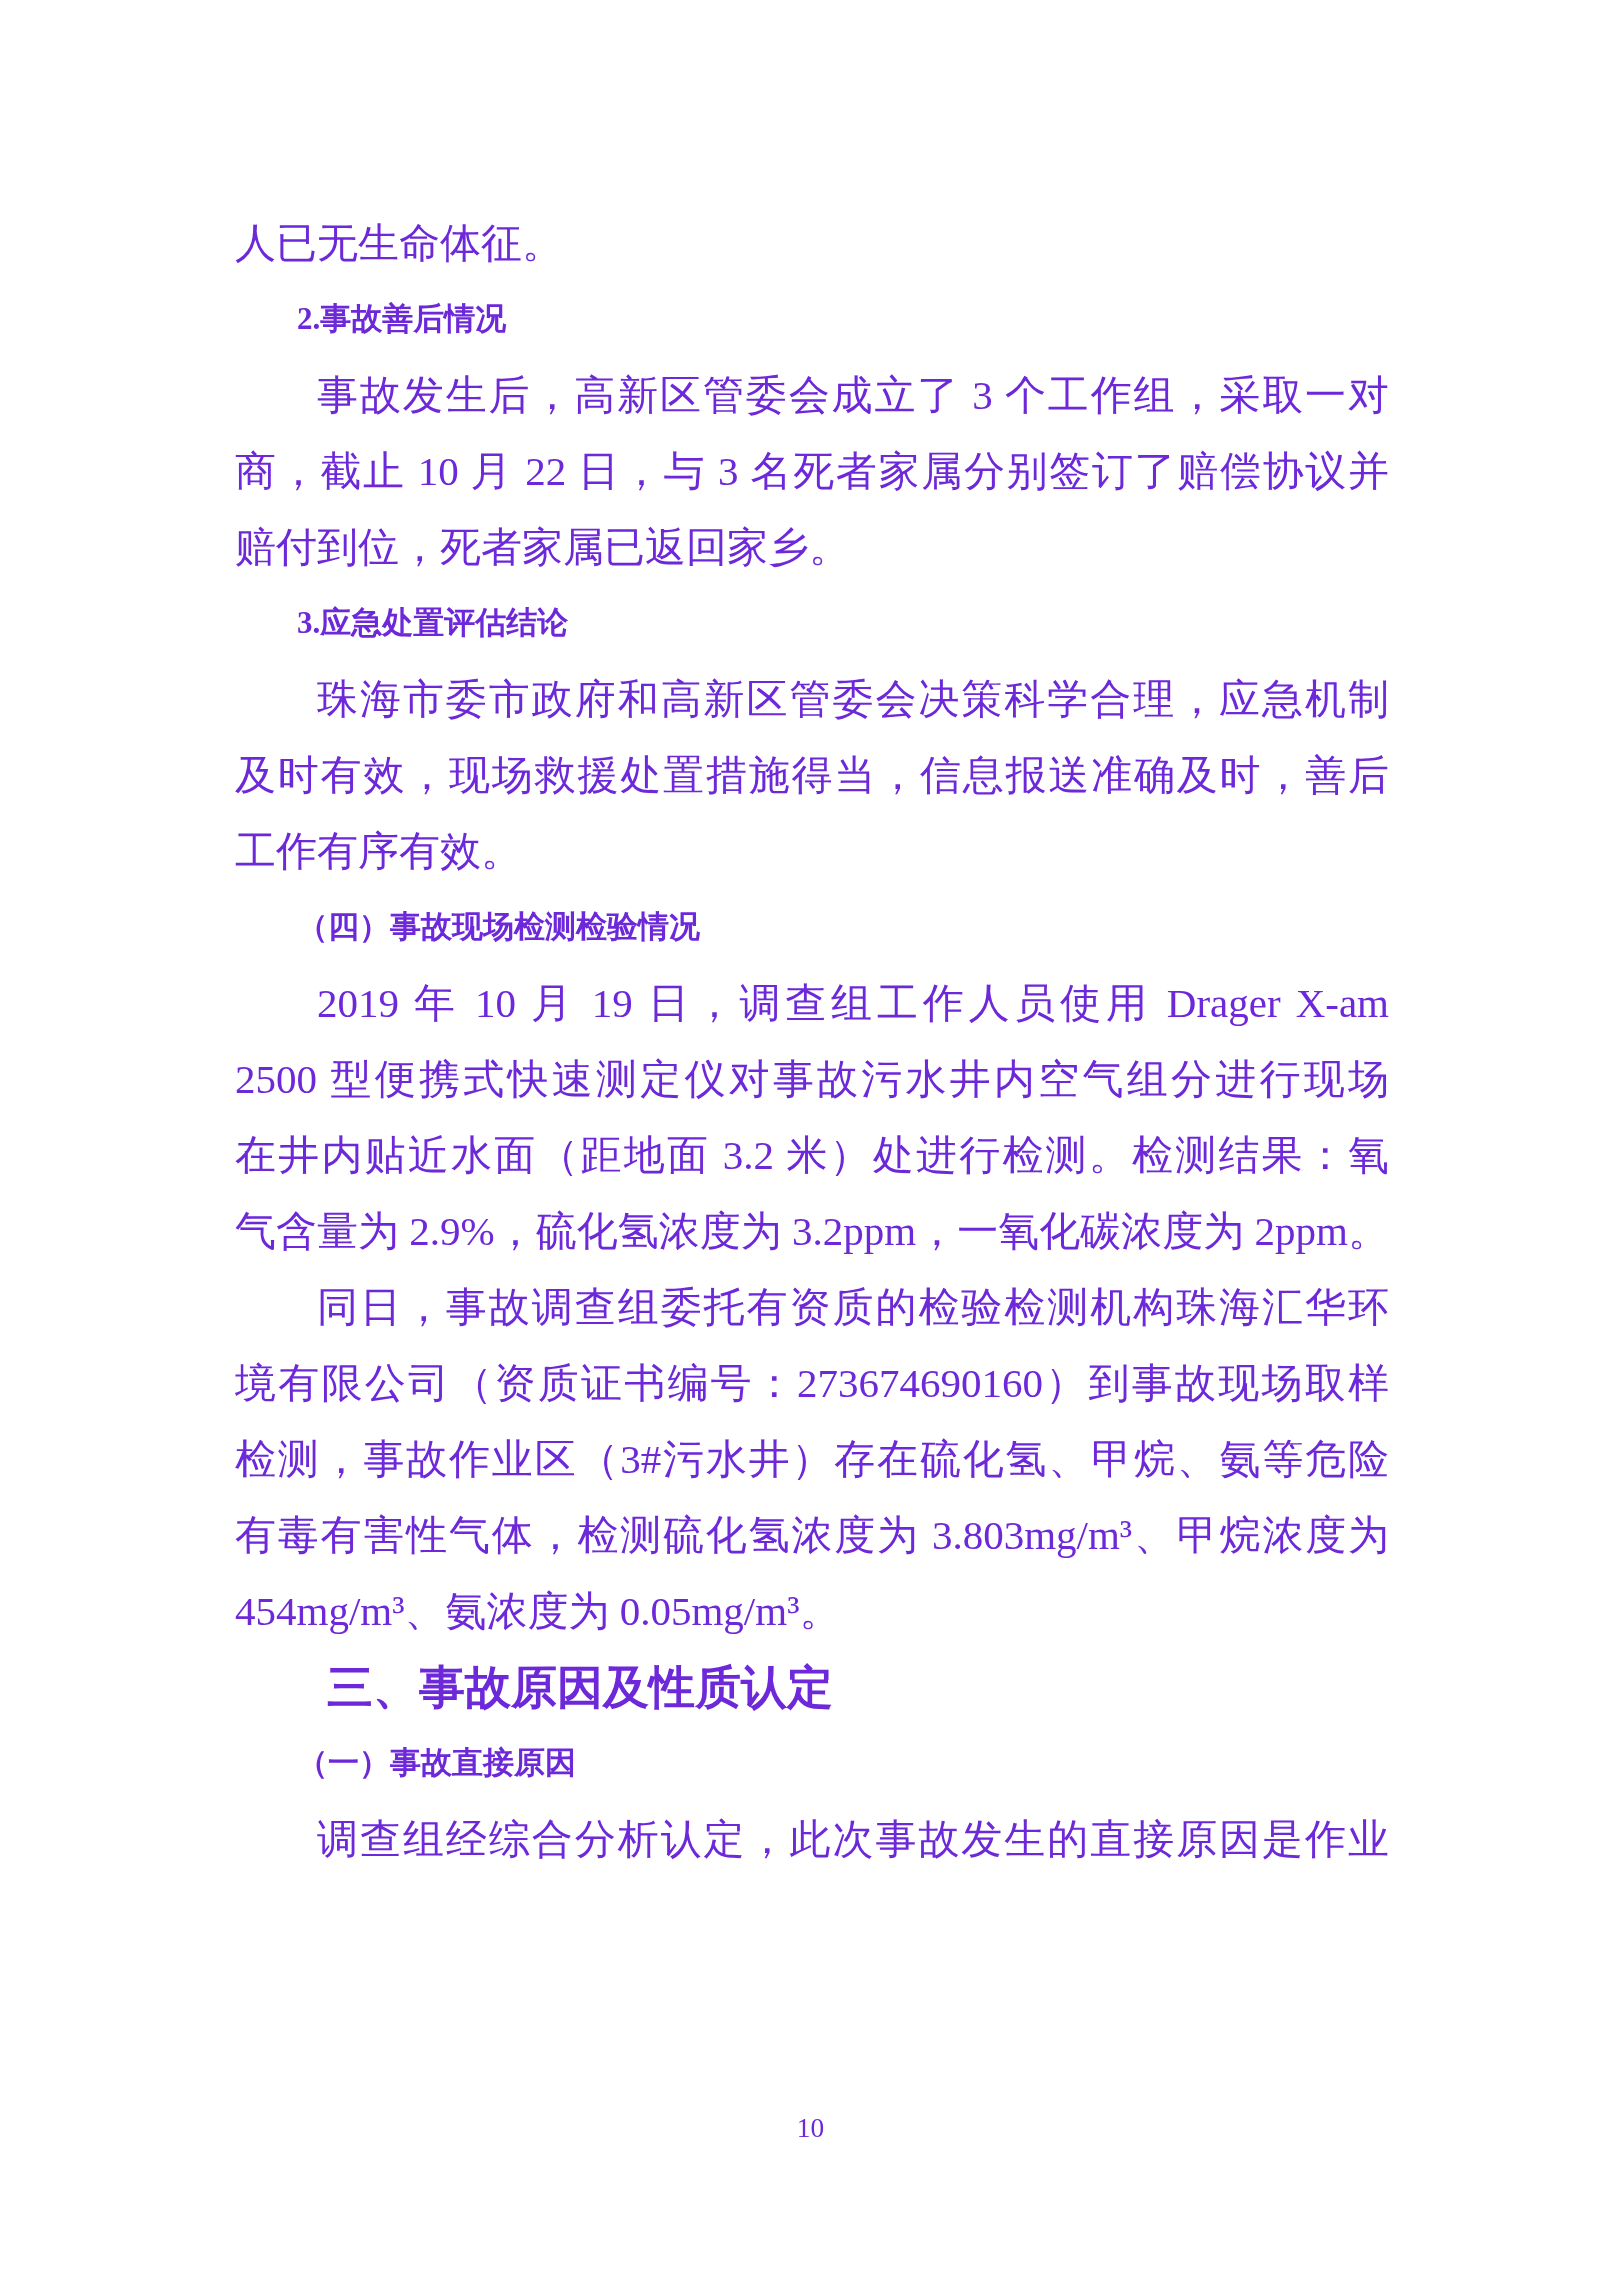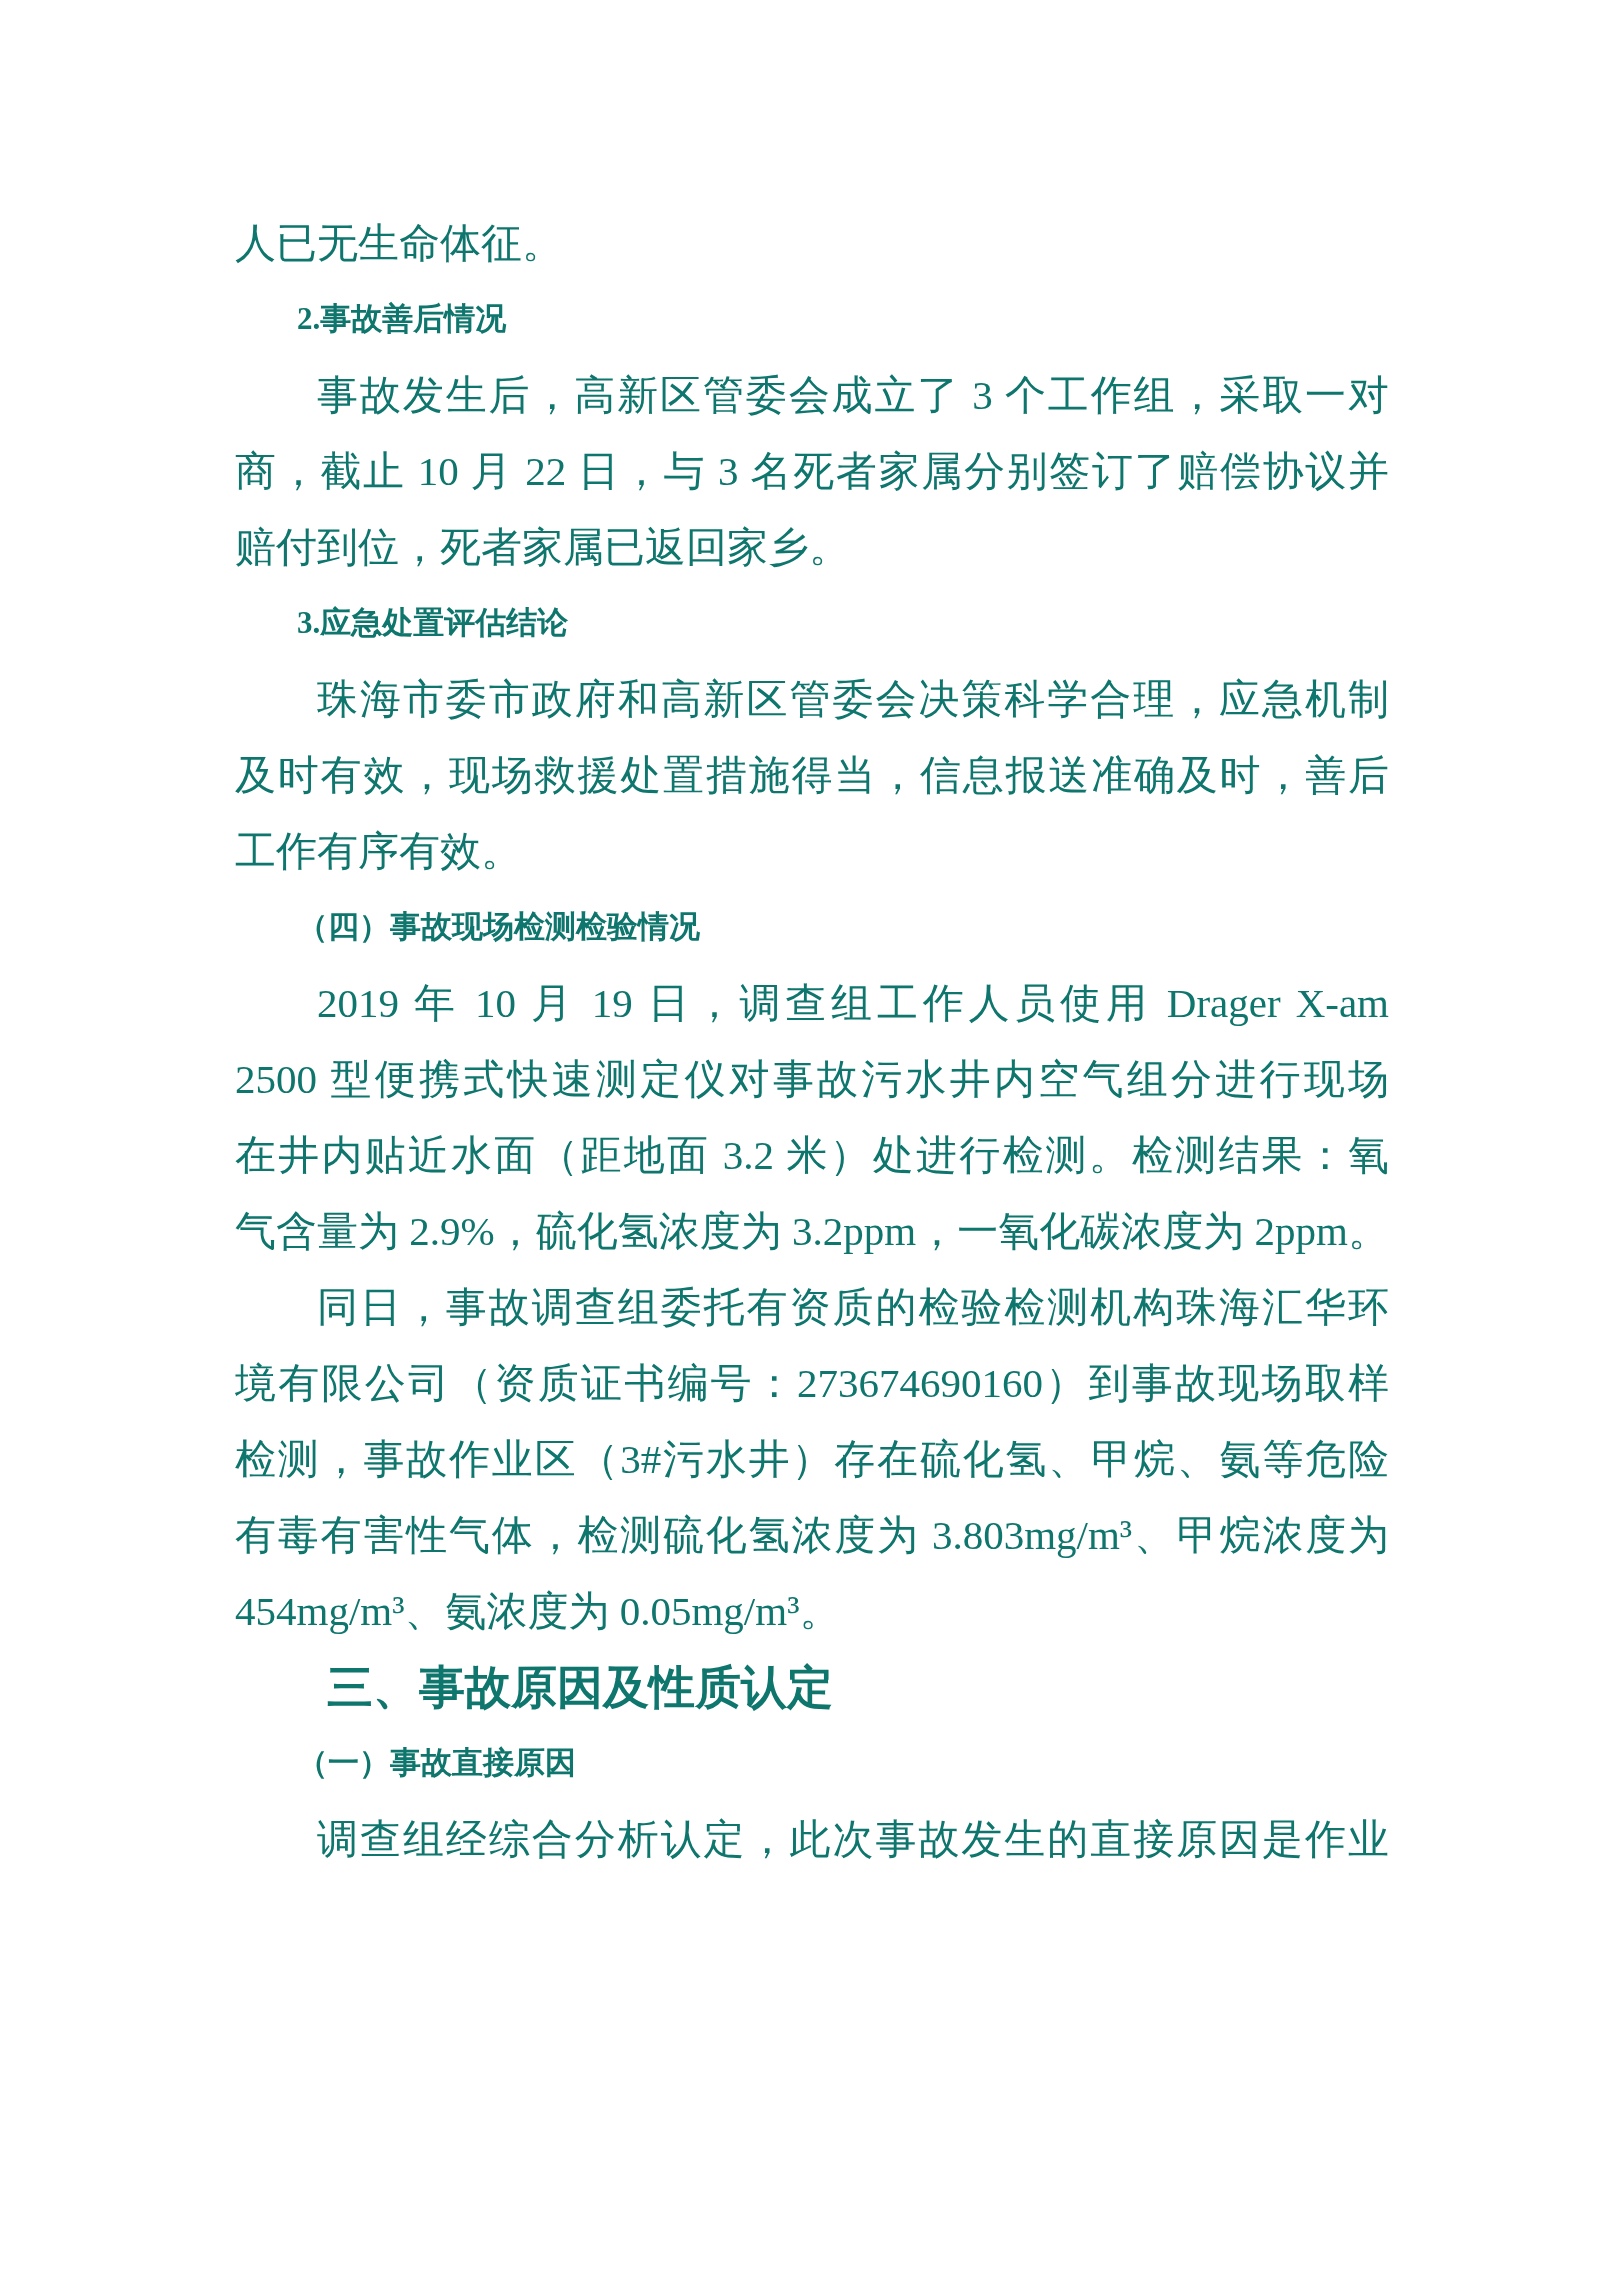--- a/index.html
+++ b/index.html
@@ -5,21 +5,21 @@
   html, body {
     margin: 0;
     padding: 0;
     background: #ffffff;
   }
   .page {
     position: relative;
     width: 1621px;
     height: 2293px;
     background: #ffffff;
-    color: #0f766e;
+    color: #6d28d9;
     font-family: "Liberation Serif", "DejaVu Serif", serif;
     overflow: hidden;
   }
   .content {
     position: absolute;
     left: 235px;
     top: 205px;
     width: 1154px;
   }
   .line {
@@ -77,14 +77,15 @@
       <div class="line body justify">气含量为 2.9%，硫化氢浓度为 3.2ppm，一氧化碳浓度为 2ppm。</div>
       <div class="line body indent justify">同日，事故调查组委托有资质的检验检测机构珠海汇华环</div>
       <div class="line body justify">境有限公司（资质证书编号：273674690160）到事故现场取样</div>
       <div class="line body justify">检测，事故作业区（3#污水井）存在硫化氢、甲烷、氨等危险</div>
       <div class="line body justify">有毒有害性气体，检测硫化氢浓度为 3.803mg/m³、甲烷浓度为</div>
       <div class="line body">454mg/m³、氨浓度为 0.05mg/m³。</div>
       <div class="line heading-main indent">三、事故原因及性质认定</div>
       <div class="line heading-sub indent">（一）事故直接原因</div>
       <div class="line body indent justify">调查组经综合分析认定，此次事故发生的直接原因是作业</div>
     </div>
+  <div class="footer">10</div>
 </div>
 
 
 </body></html>

